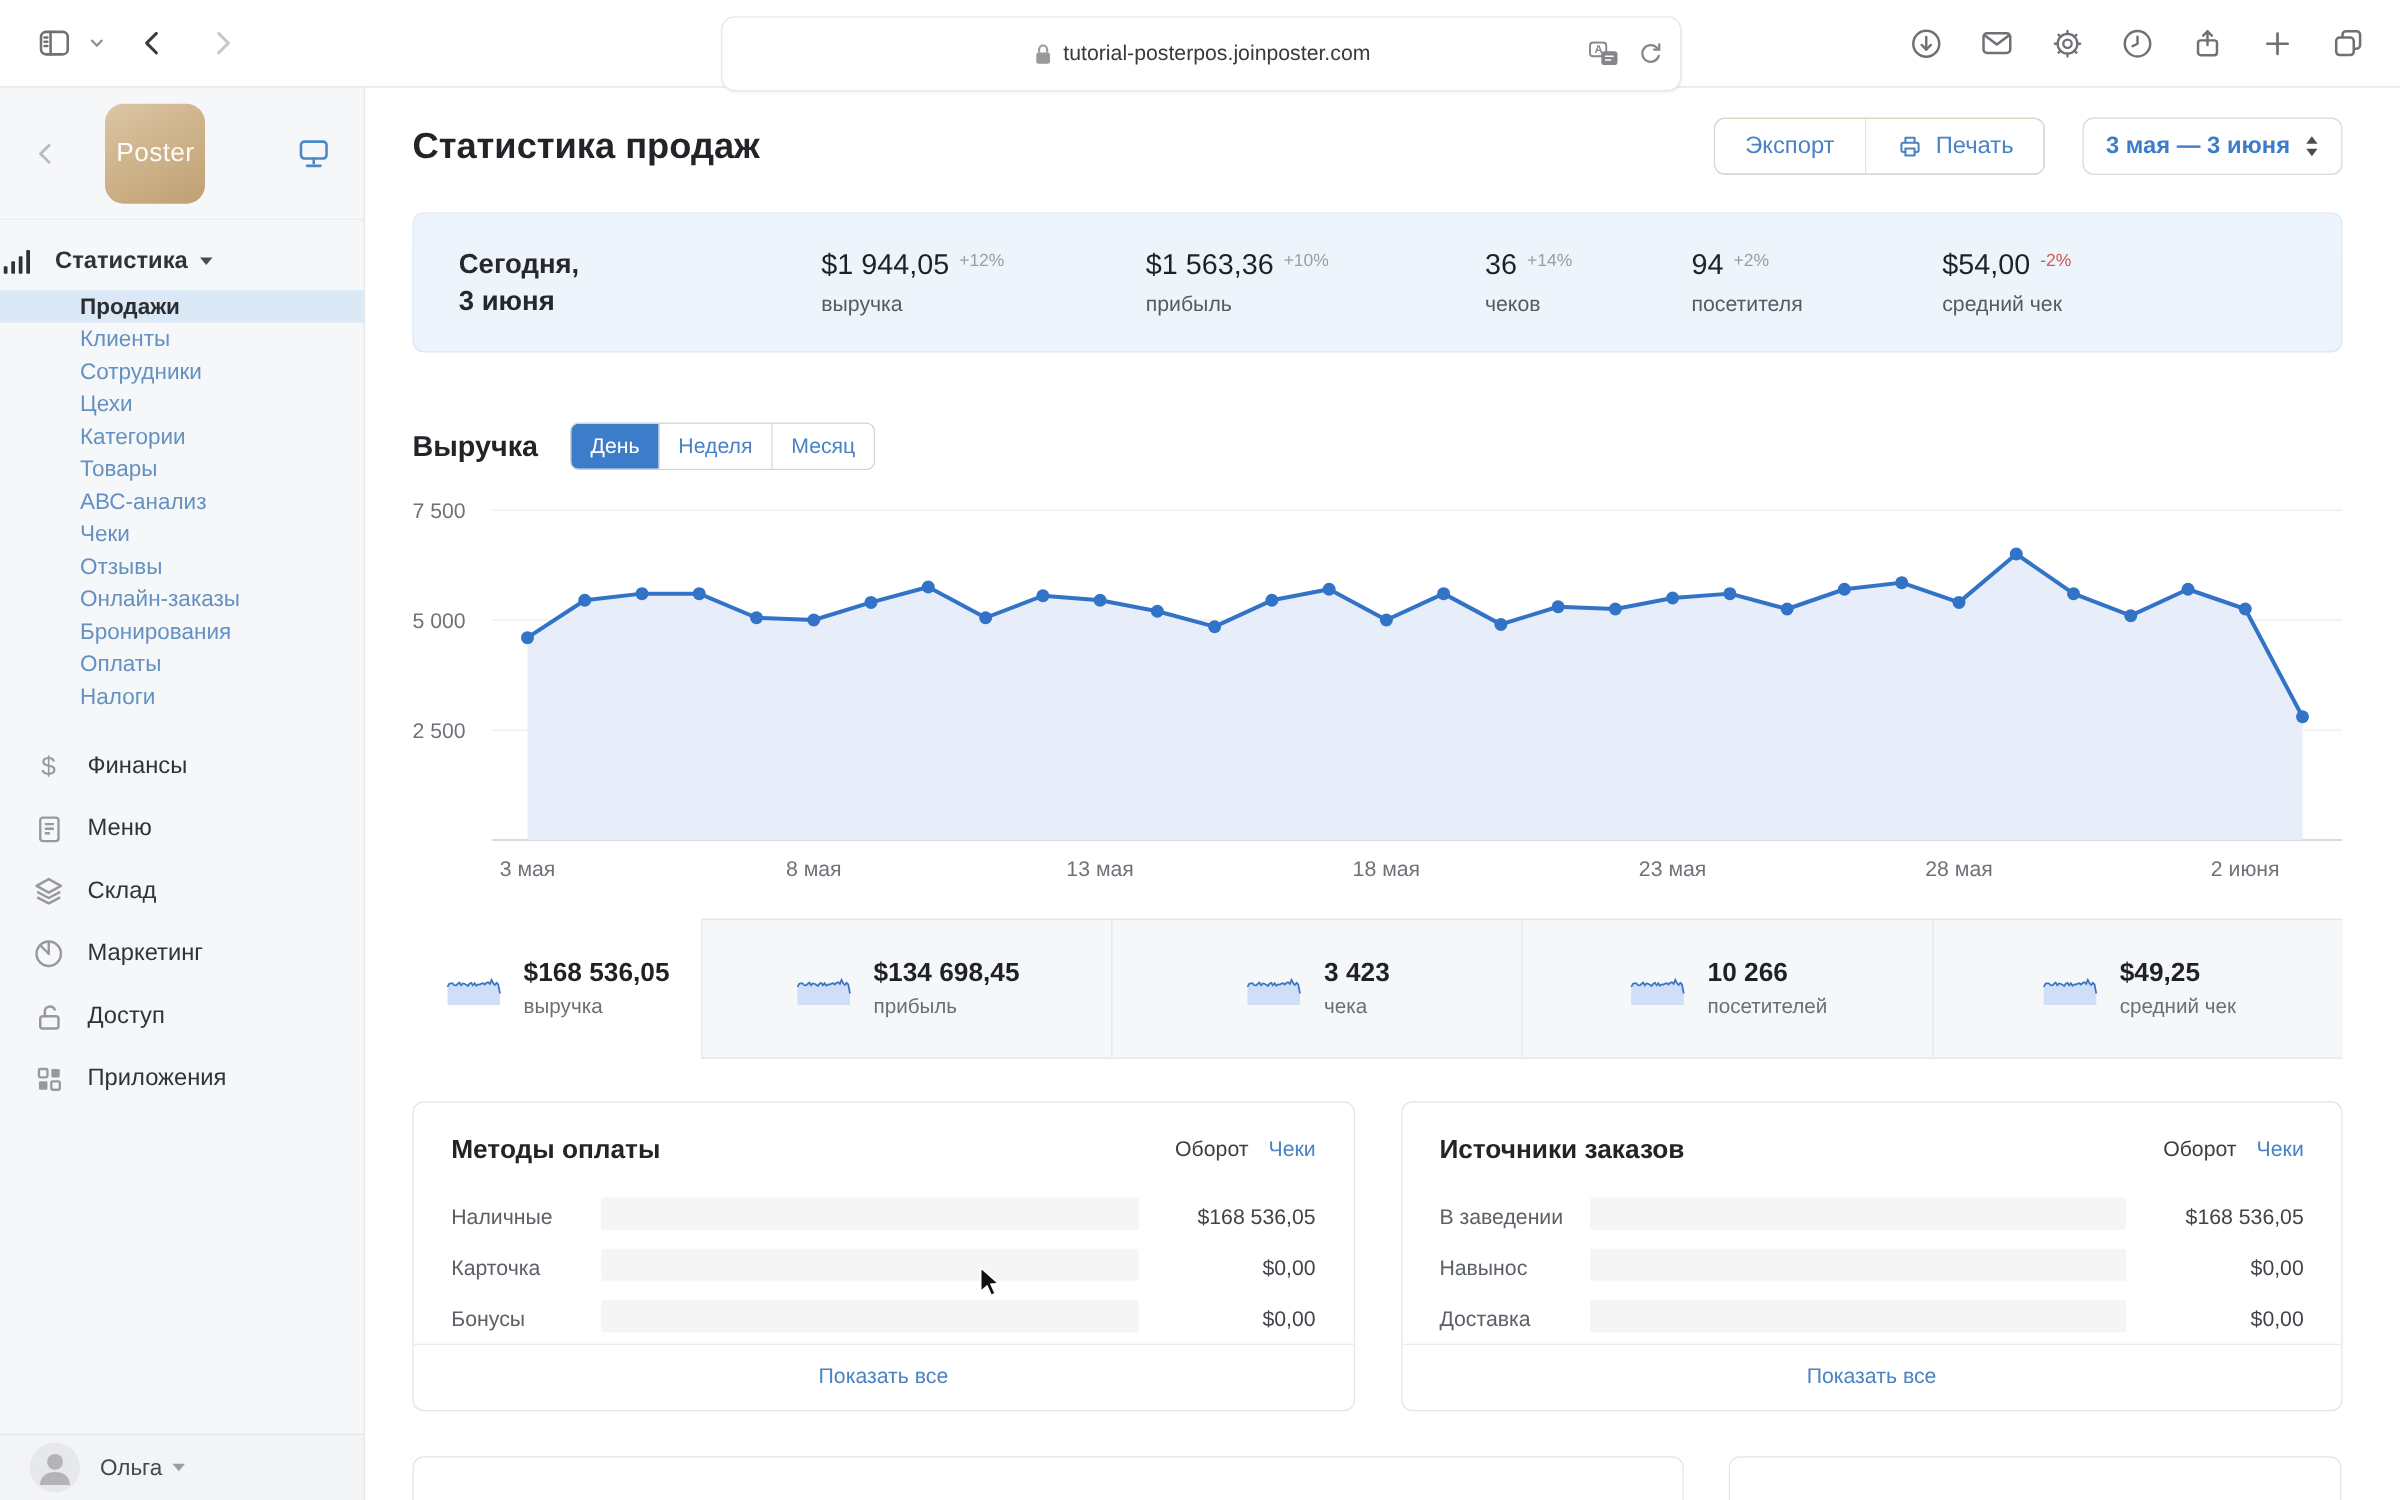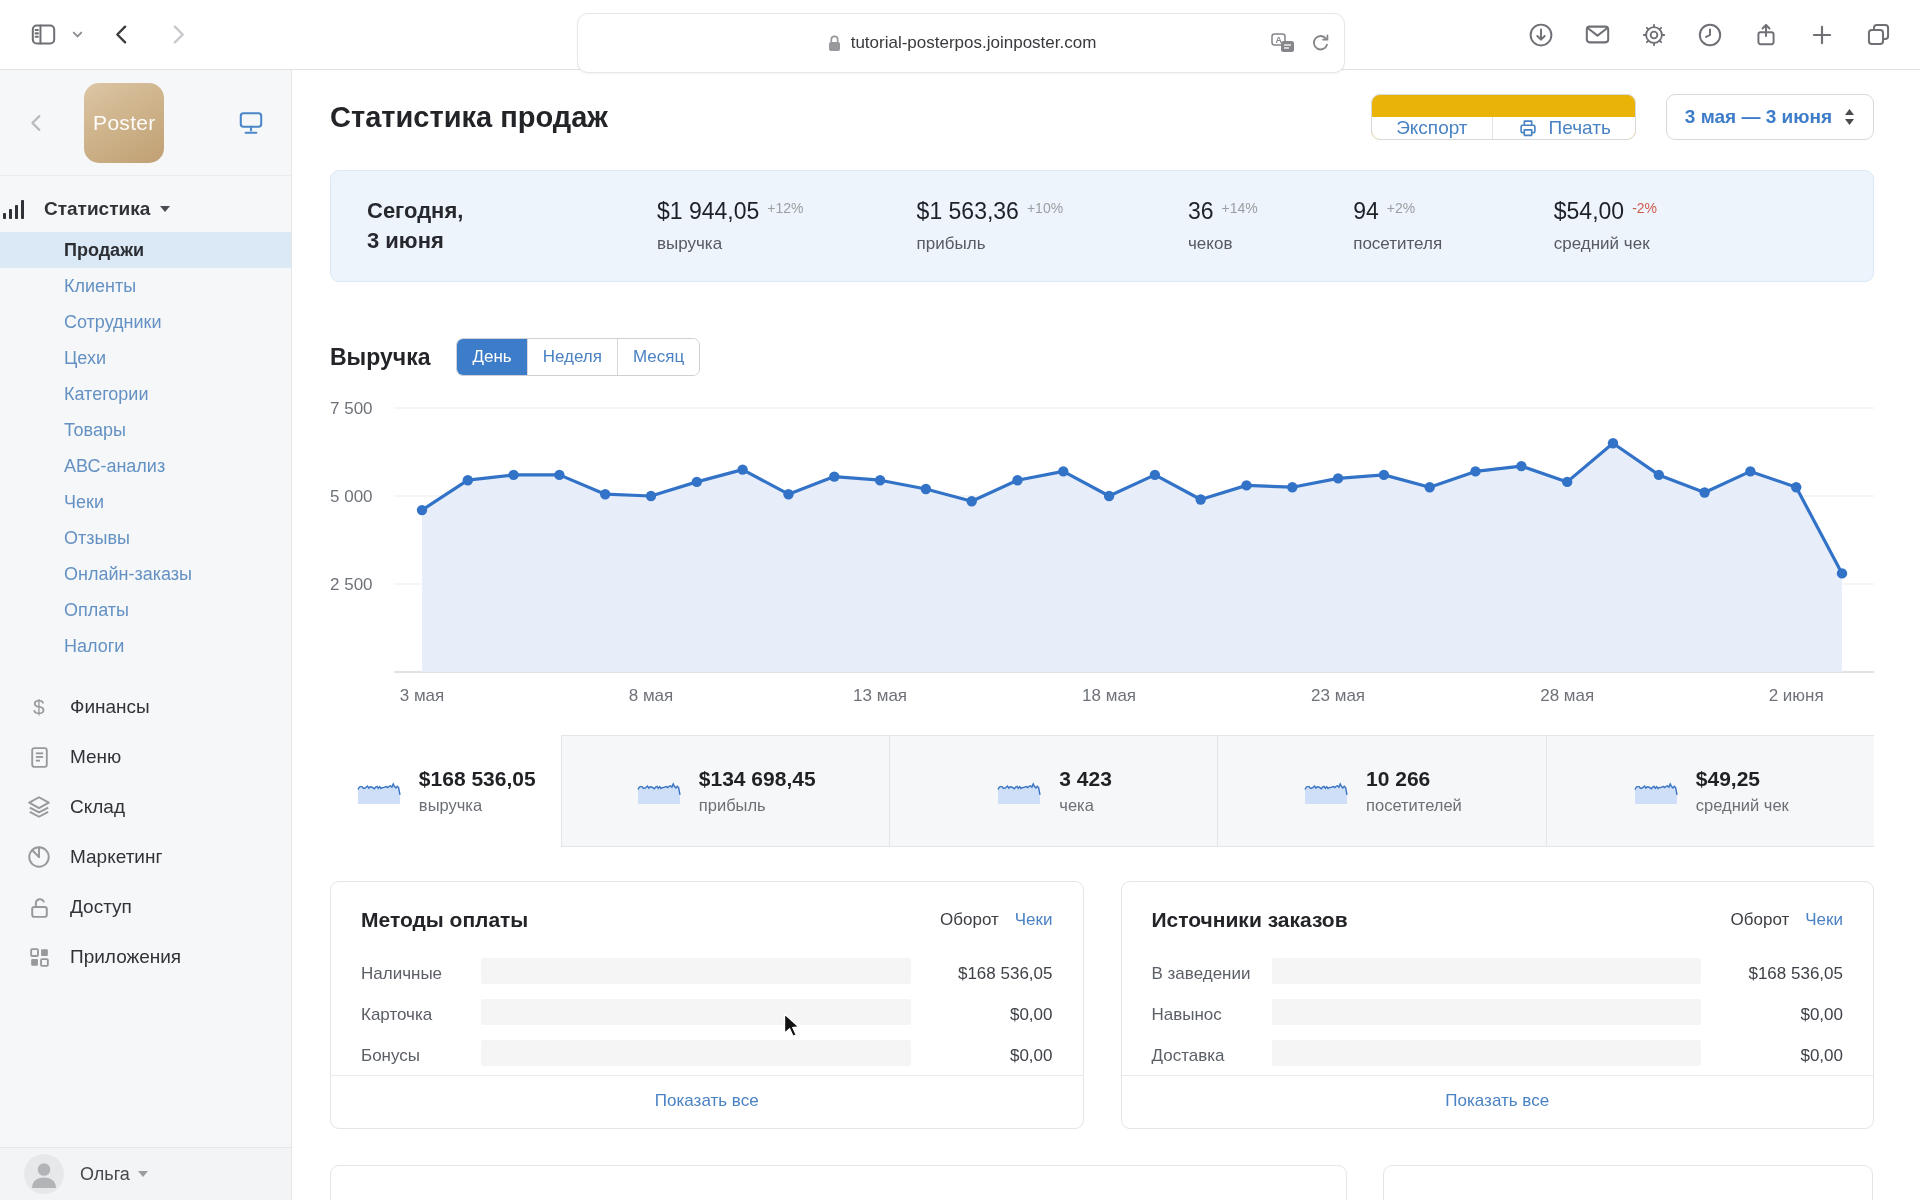--- a/index.html
+++ b/index.html
@@ -21,34 +21,34 @@
   .app { display:flex; height:1130px; }
   .sidebar { width:292px; background:#f6f7f8; border-right:1px solid #e4e5e7; display:flex; flex-direction:column; }
   .logo-row { height:106px; border-bottom:1px solid #ececee; display:flex; align-items:center; padding:0 26px; flex:none; }
   .logo { width:80px; height:80px; border-radius:15px; background:linear-gradient(150deg,#dcc6a5 0%,#cfb48c 45%,#c0a073 100%); display:flex; align-items:center; justify-content:center; margin:0 auto; cursor:pointer; }
   .logo span { color:rgba(255,255,255,.96); font-size:21px; font-weight:500; letter-spacing:.3px; }
   .nav { flex:1; padding-top:10px; overflow:hidden; }
   .nav-head { height:46px; display:flex; align-items:center; cursor:pointer; }
   .nav-head .lbl { font-size:19px; font-weight:700; color:#2f3236; margin-left:18px; }
   .caret { width:0; height:0; border-left:5px solid transparent; border-right:5px solid transparent; border-top:6px solid #4a4d52; margin-left:10px; display:inline-block; }
   .caret.gray { border-top-color:#9a9da1; }
-  .sub { height:36px; display:flex; align-items:center; padding-left:64px; font-size:18px; color:#6491c3; cursor:pointer; }
+  .sub { height:26px; display:flex; align-items:center; padding-left:64px; font-size:18px; color:#6491c3; cursor:pointer; }
   .sub.active { background:#dbe8f6; color:#2b2e33; font-weight:600; }
   .sections { margin-top:18px; }
   .section { height:50px; display:flex; align-items:center; padding-left:24px; font-size:19px; font-weight:500; color:#303338; cursor:pointer; }
   .section .sicon { width:30px; display:flex; justify-content:center; margin-right:16px; }
   .user-row { height:53px; flex:none; border-top:1px solid #e5e6e8; background:#f3f4f5; display:flex; align-items:center; padding-left:24px; cursor:pointer; }
   .avatar { width:40px; height:40px; border-radius:50%; background:#e7e8ea; display:flex; align-items:center; justify-content:center; margin-right:16px; overflow:hidden; }
   .user-name { font-size:18px; color:#45484d; }
 
   
   .main { flex:1; padding:0 46px 0 38px; overflow:hidden; }
   .page-header { display:flex; align-items:center; margin-top:24px; }
   .page-title { font-size:29px; font-weight:700; color:#222428; flex:1; }
-  .btn-group { display:inline-flex; border:1px solid #d8d9db; border-radius:9px; overflow:hidden; background:#eab308; height:46px;align-items:flex-end; }
+  .btn-group { display:inline-flex; border:1px solid #d8d9db; border-radius:9px; overflow:hidden; background:#eab308; height:46px; }
   .btn { display:flex; align-items:center; padding:0 24px; font-size:19px; color:#4a83c4; background:#fff; border:none; cursor:pointer; }
   .btn + .btn { border-left:1px solid #e3e4e6; }
   .btn svg { margin-right:10px; }
   .date-select { display:inline-flex; align-items:center; height:46px; border:1px solid #d8d9db; border-radius:9px; padding:0 18px; margin-left:30px; cursor:pointer; background:#fff; }
   .date-select .dtext { font-size:19px; font-weight:700; color:#3d7cc9; }
   .date-select svg { margin-left:12px; }
 
   .today-card { margin-top:30px; height:112px; background:#edf4fc; border:1px solid #dbe8f7; border-radius:9px; display:flex; align-items:center; padding:0 36px; }
   .today-date { width:290px; font-size:22px; font-weight:700; color:#26282d; line-height:1.35; }
   .metrics { flex:1; display:flex; }
@@ -239,20 +239,21 @@
           <div class="sub active">Продажи</div>
           <div class="sub">Клиенты</div>
           <div class="sub">Сотрудники</div>
           <div class="sub">Цехи</div>
           <div class="sub">Категории</div>
           <div class="sub">Товары</div>
           <div class="sub">АВС-анализ</div>
           <div class="sub">Чеки</div>
           <div class="sub">Отзывы</div>
           <div class="sub">Онлайн-заказы</div>
+          <div class="sub">Бронирования</div>
           <div class="sub">Оплаты</div>
           <div class="sub">Налоги</div>
         </div>
       <div class="sections" id="sections">
           <div class="section">
             <span class="sicon">
               <svg width="26" height="26" viewBox="0 0 26 26">
                 <text x="7" y="20" font-size="21" fill="#97999d">$</text>
               </svg>
             </span>

